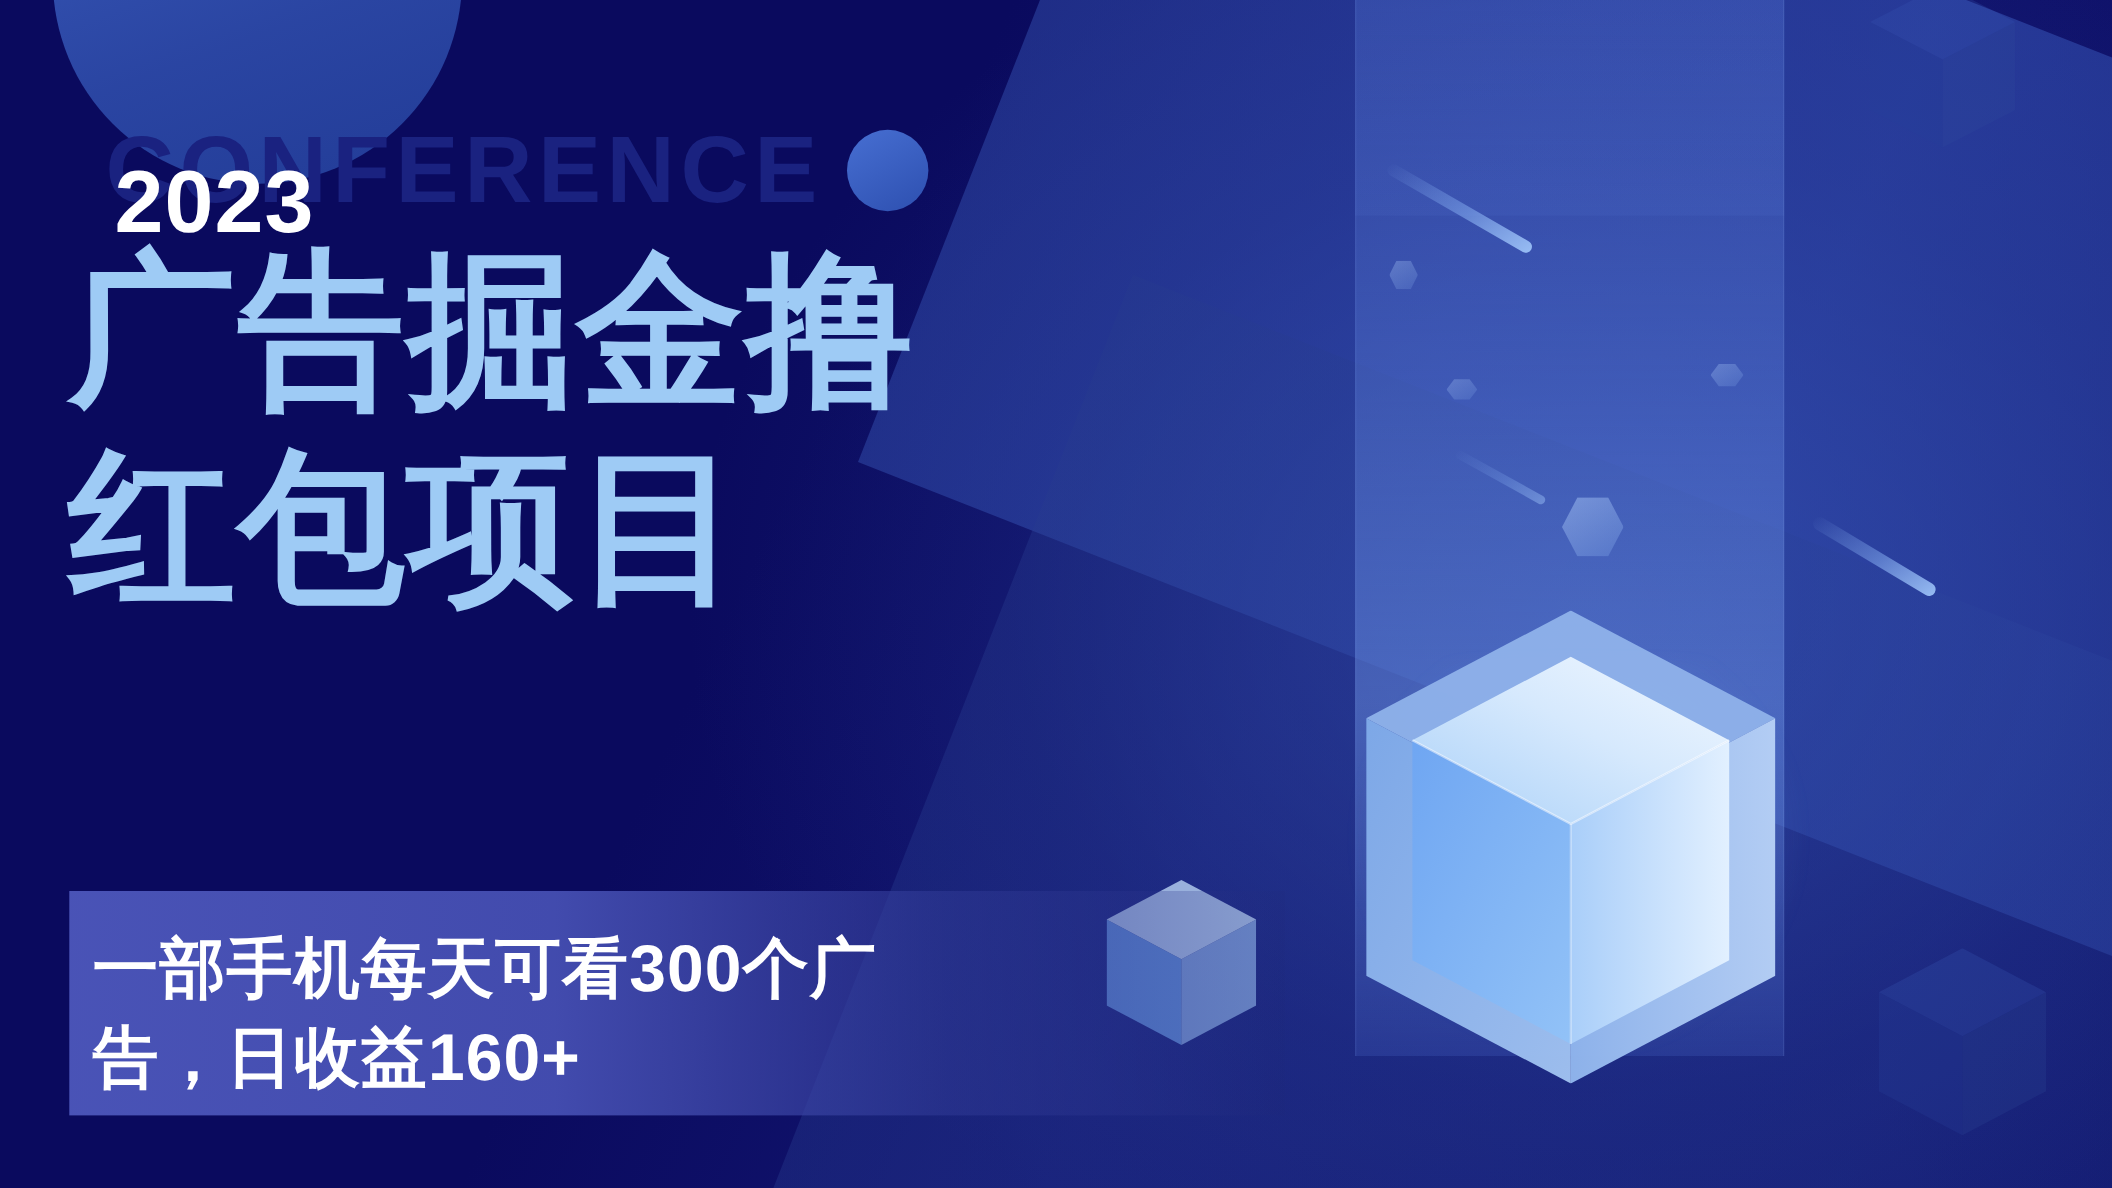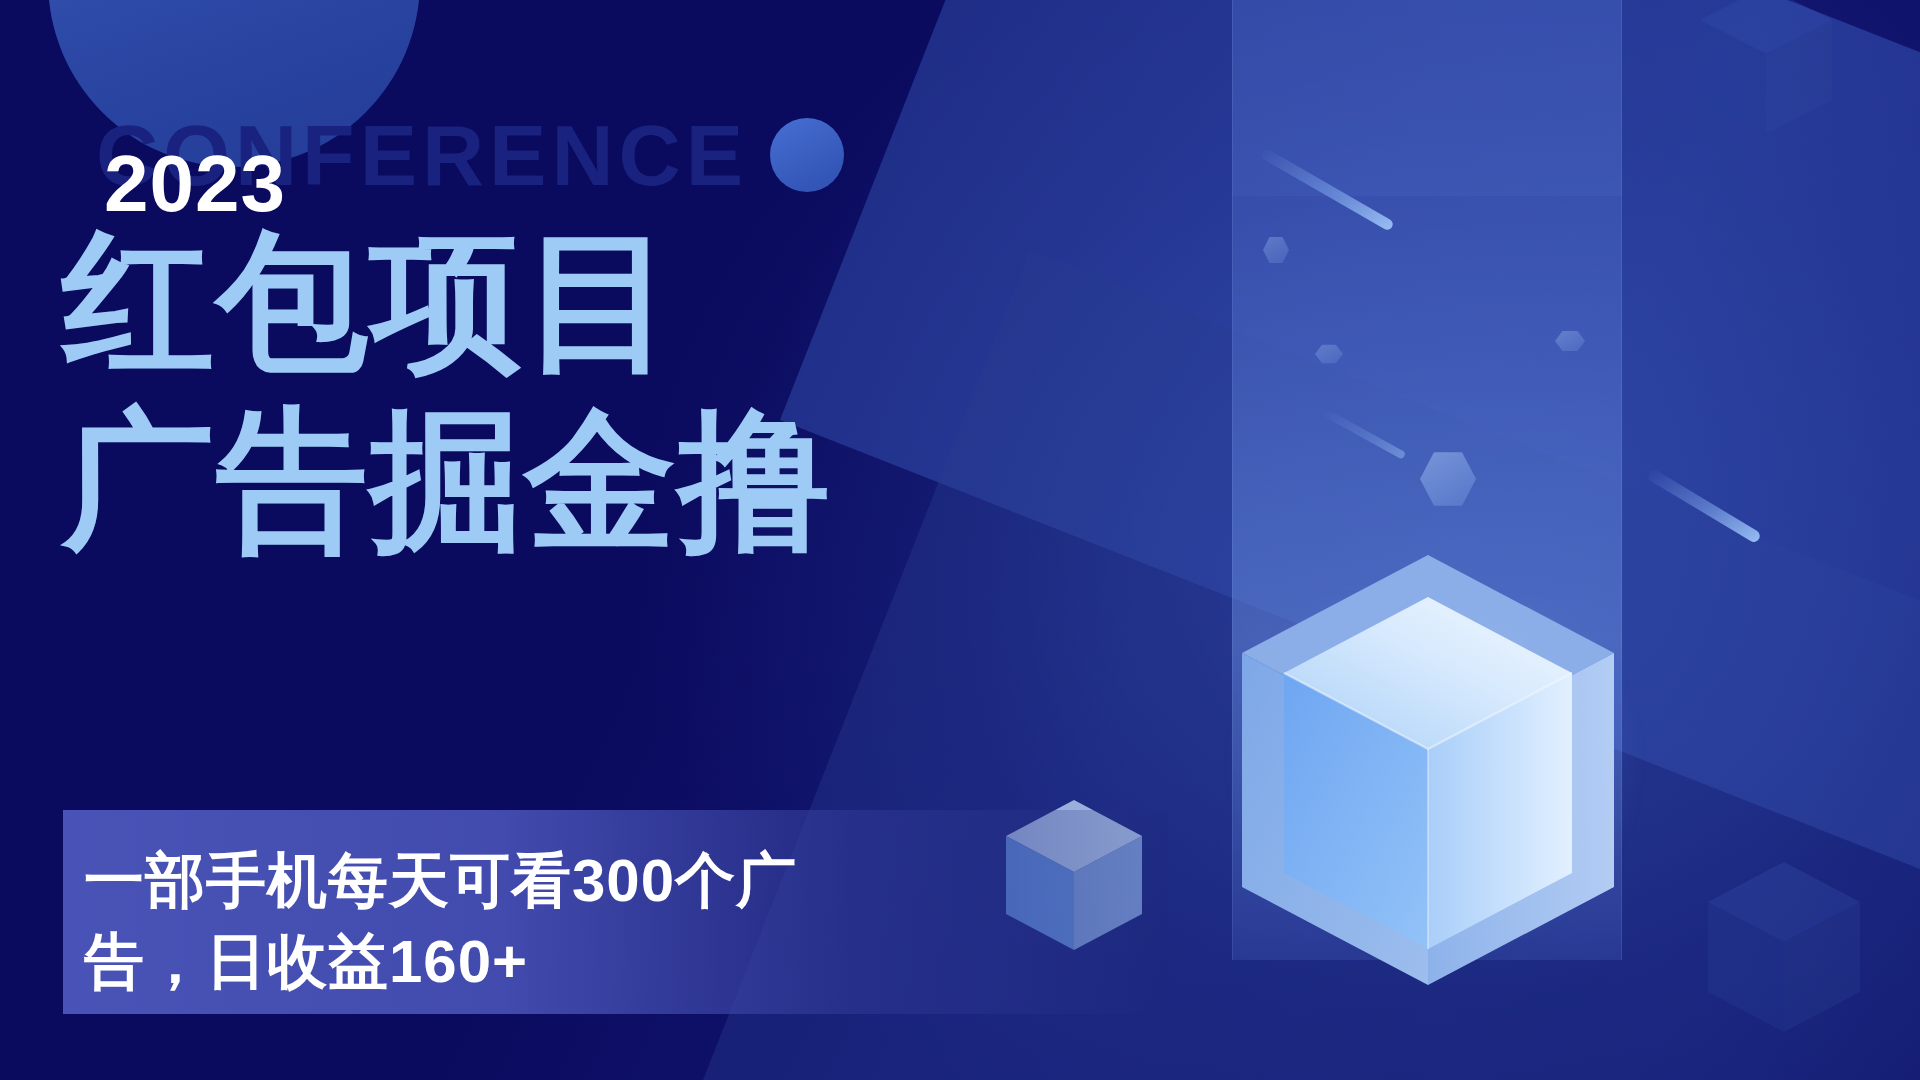--- a/index.html
+++ b/index.html
@@ -236,20 +236,20 @@
       <polygon points="68,0 136,36 68,72 0,36" fill="#c3ddfa" opacity=".75"></polygon>
       <polygon points="0,36 68,72 68,150 0,114" fill="#6fa3ea" opacity=".72"></polygon>
       <polygon points="136,36 68,72 68,150 136,114" fill="#9cc4f4" opacity=".66"></polygon>
     </svg>
   </div>
 
   <div id="watermark">CONFERENCE</div>
   <div id="year">2023</div>
 
   <div id="headline">
+    <span class="hl-line">广告掘金撸</span>
     <span class="hl-line">红包项目</span>
-    <span class="hl-line">广告掘金撸</span>
   </div>
 
   <div id="subband"></div>
   <div id="subtitle">一部手机每天可看300个广告，日收益160+</div>
 
 </div>
 
 </body></html>

